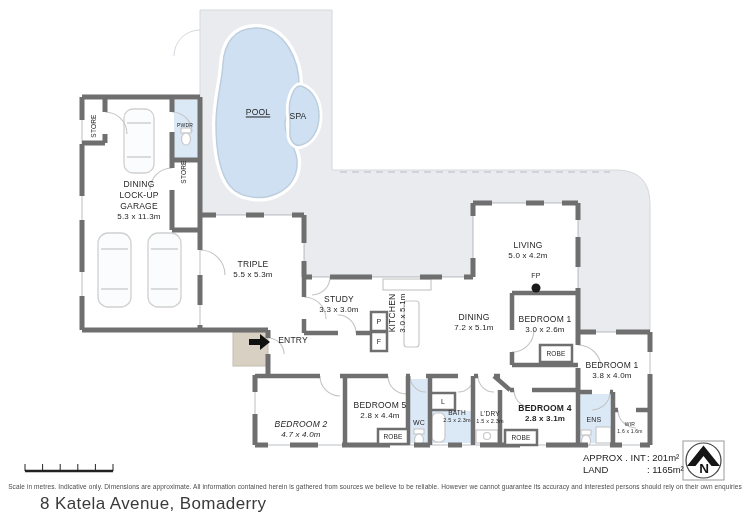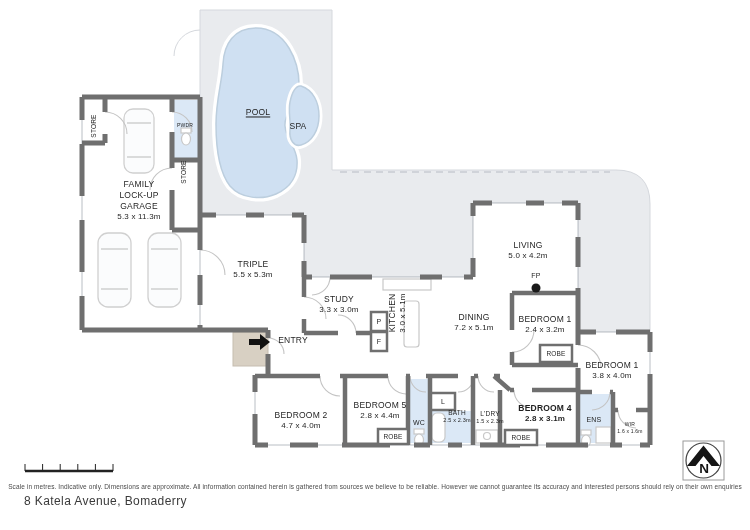--- a/index.html
+++ b/index.html
@@ -10,21 +10,21 @@
        font-size:8.5px;line-height:1.3;white-space:nowrap;letter-spacing:.2px;}
   .lbl .dims{font-size:8px;display:block;}
   .rot{transform:translate(-50%,-50%) rotate(-90deg);}
   .s7{font-size:7px;} .s65{font-size:6.5px;} .s5{font-size:5px;}
   .blk{white-space:normal;width:58px;}
   .bath-l .dims,.small-dims .dims{font-size:5.5px;}
   .wir-l{font-size:5px;} .wir-l .dims{font-size:5px;}
   .compass-n{position:absolute;transform:translate(-50%,-50%);font-size:13.5px;font-weight:bold;color:#141414;}
   .disclaimer{position:absolute;left:0;top:483px;width:750px;text-align:center;
               font-size:6.5px;color:#4a4a4a;letter-spacing:.1px;}
-  .address{position:absolute;left:24px;top:494px;font-size:12px;color:#3a3a3a;letter-spacing:.4px;}
+  .address{position:absolute;left:40px;top:494px;font-size:17px;color:#3a3a3a;letter-spacing:.4px;}
   .logo{position:absolute;right:27px;top:490px;font-size:27px;font-weight:bold;
         color:#F6A01E;letter-spacing:-.5px;}
   .logo sup{font-size:8px;}
   .stats{position:absolute;left:583px;top:452px;font-size:9.5px;color:#222;line-height:11.5px;}
   .stats .row span{display:inline-block;}
   .stats .k{width:64px;}
 </style>
 </head>
 <body>
 
@@ -158,45 +158,49 @@
     <g>
       <rect x="683" y="441" width="41" height="39" fill="#ffffff" stroke="#9a9a9a" stroke-width="1"></rect>
       <circle cx="703.5" cy="460.5" r="17.5" fill="none" stroke="#444444" stroke-width="1.2"></circle>
       <path d="M703.5,445.5 L720,466 H711.5 L703.5,456 L695.5,466 H687 Z" fill="#151515"></path>
     </g>
   </svg>
 
   <div class="lbl rot s65" style="left:94px;top:126px;"><span>STORE</span></div>
   <div class="lbl s5" style="left:185px;top:125px;"><span>PWDR</span></div>
   <div class="lbl rot s65" style="left:184px;top:172px;"><span>STORE</span></div>
-  <div class="lbl blk" style="left:139px;top:201px;"><span>FAMILY LOCK-UP GARAGE</span><span class="dims">5.3 x 11.3m</span></div>
+  <div class="lbl blk" style="left:139px;top:201px;"><span>DINING LOCK-UP GARAGE</span><span class="dims">5.3 x 11.3m</span></div>
   <div class="lbl" style="left:258px;top:113px;text-decoration:underline;"><span>POOL</span></div>
-  <div class="lbl" style="left:298px;top:127px;"><span>SPA</span></div>
+  <div class="lbl" style="left:298px;top:117px;"><span>SPA</span></div>
   <div class="lbl" style="left:253px;top:270px;"><span>TRIPLE</span><span class="dims">5.5 x 5.3m</span></div>
   <div class="lbl" style="left:339px;top:305px;"><span>STUDY</span><span class="dims">3.3 x 3.0m</span></div>
   <div class="lbl rot" style="left:398px;top:313px;"><span>KITCHEN</span><span class="dims">3.0 x 5.1m</span></div>
   <div class="lbl s7" style="left:379px;top:322px;"><span>P</span></div>
   <div class="lbl s7" style="left:379px;top:342px;"><span>F</span></div>
   <div class="lbl" style="left:293px;top:341px;"><span>ENTRY</span></div>
   <div class="lbl" style="left:474px;top:323px;"><span>DINING</span><span class="dims">7.2 x 5.1m</span></div>
   <div class="lbl" style="left:528px;top:251px;"><span>LIVING</span><span class="dims">5.0 x 4.2m</span></div>
   <div class="lbl s7" style="left:536px;top:276px;"><span>FP</span></div>
-  <div class="lbl" style="left:545px;top:325px;"><span>BEDROOM 1</span><span class="dims">2.4 x 3.2m</span></div>
+  <div class="lbl" style="left:545px;top:325px;"><span>BEDROOM 1</span><span class="dims">3.0 x 2.6m</span></div>
   <div class="lbl s65" style="left:556px;top:354px;"><span>ROBE</span></div>
   <div class="lbl" style="left:612px;top:371px;"><span>BEDROOM 1</span><span class="dims">3.8 x 4.0m</span></div>
-  <div class="lbl" style="left:301px;top:421px;"><span>BEDROOM 2</span><span class="dims">4.7 x 4.0m</span></div>
+  <div class="lbl" style="left:301px;top:430px;font-style:italic;"><span>BEDROOM 2</span><span class="dims">4.7 x 4.0m</span></div>
   <div class="lbl" style="left:380px;top:411px;"><span>BEDROOM 5</span><span class="dims">2.8 x 4.4m</span></div>
   <div class="lbl s65" style="left:393px;top:437px;"><span>ROBE</span></div>
   <div class="lbl s7" style="left:419px;top:423px;"><span>WC</span></div>
   <div class="lbl s7" style="left:443px;top:402px;"><span>L</span></div>
   <div class="lbl s65 bath-l" style="left:457px;top:417px;"><span>BATH</span><span class="dims">2.5 x 2.3m</span></div>
   <div class="lbl s65 small-dims" style="left:490px;top:418px;"><span>L'DRY</span><span class="dims">1.5 x 2.3m</span></div>
   <div class="lbl" style="left:545px;top:414px;font-weight:bold;"><span>BEDROOM 4</span><span class="dims">2.8 x 3.1m</span></div>
   <div class="lbl s65" style="left:521px;top:438px;"><span>ROBE</span></div>
   <div class="lbl s7" style="left:594px;top:420px;"><span>ENS</span></div>
   <div class="lbl wir-l" style="left:630px;top:427px;"><span>WIR</span><span class="dims">1.6 x 1.6m</span></div>
 
   <div class="compass-n" style="left:704px;top:468px;"><span>N</span></div>
 
+  <div class="stats">
+    <div class="row"><span class="k">APPROX . INT</span><span>: 201m²</span></div>
+    <div class="row"><span class="k">LAND</span><span>: 1165m²</span></div>
+  </div>
 
   <div class="disclaimer">Scale in metres. Indicative only. Dimensions are approximate. All information contained herein is gathered from sources we believe to be reliable. However we cannot guarantee its accuracy and interested persons should rely on their own enquiries</div>
   <div class="address">8 Katela Avenue, Bomaderry</div>
 </div>
 
 </body></html>

